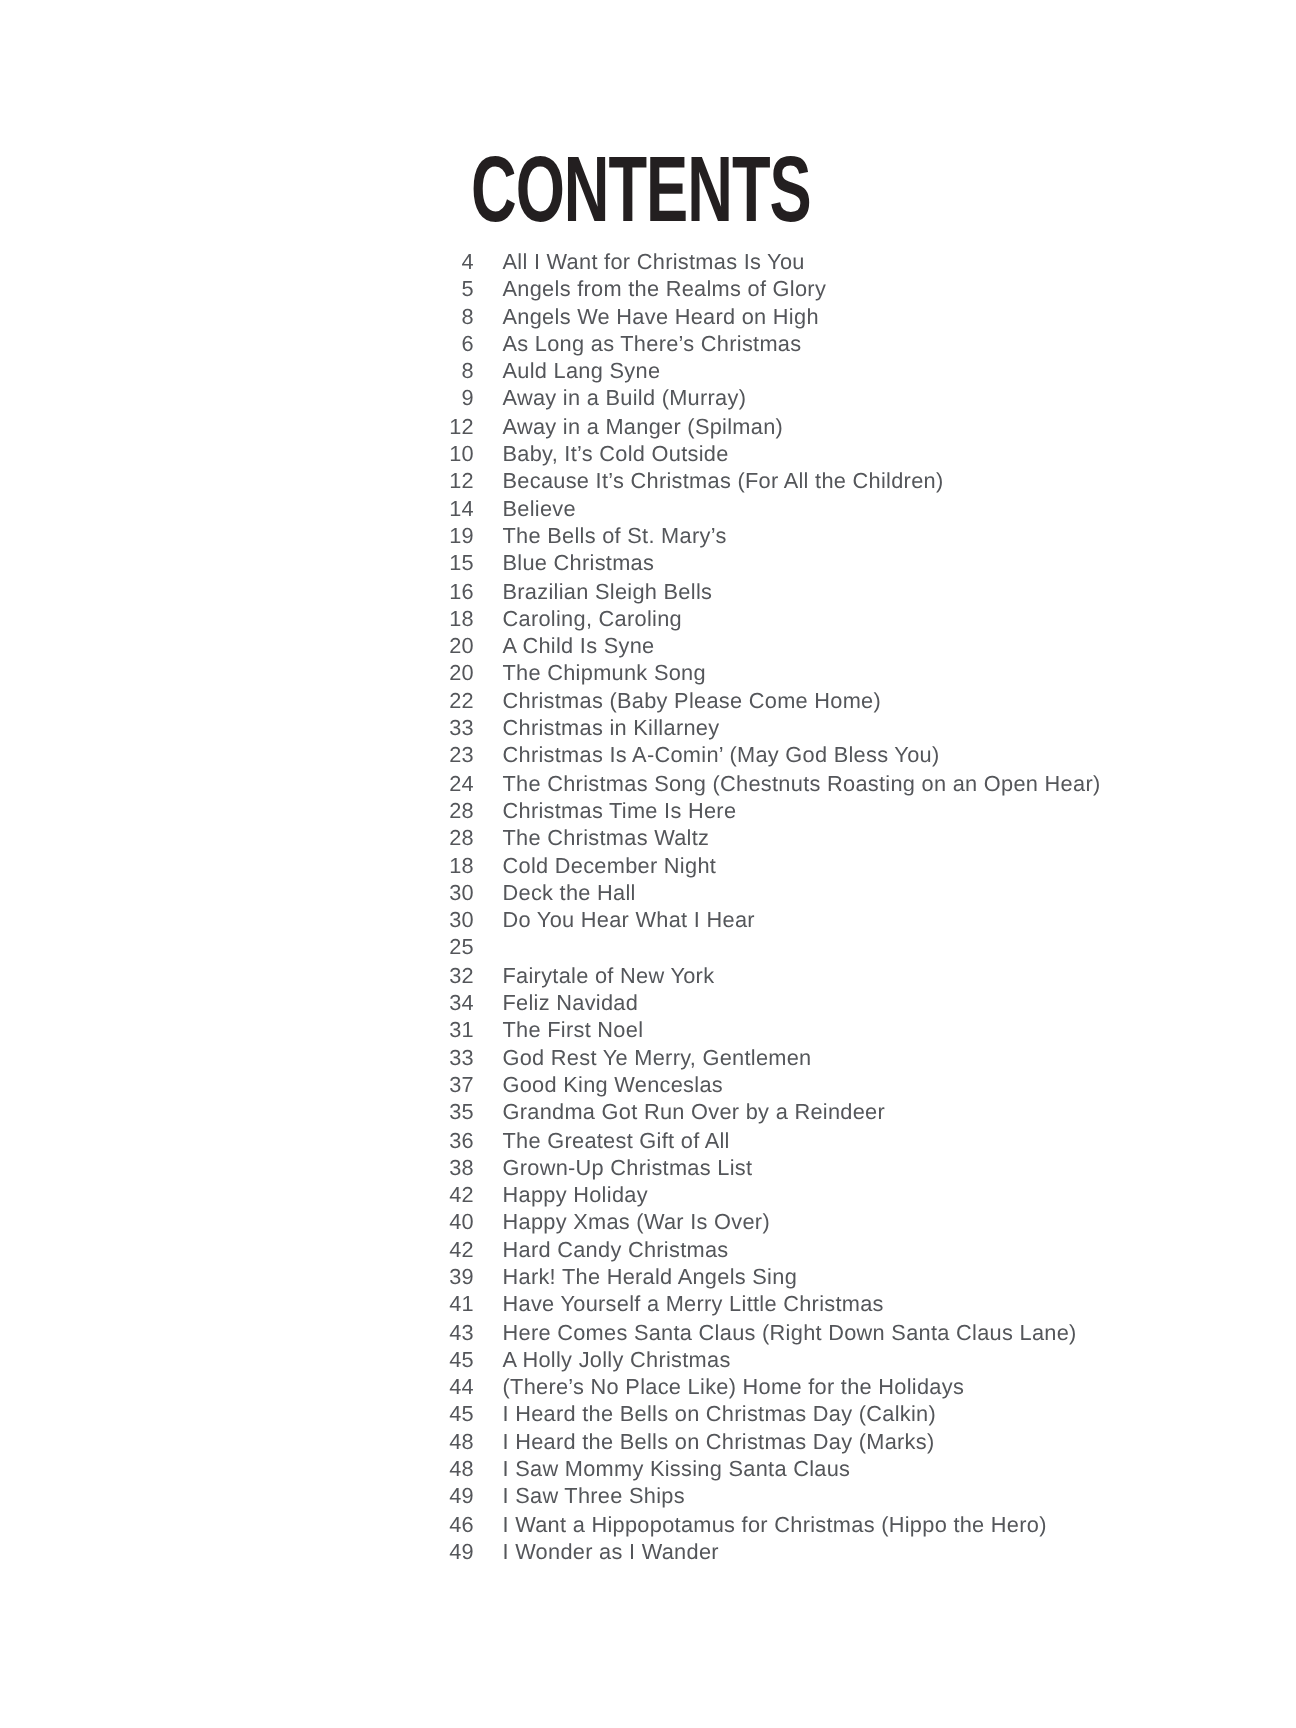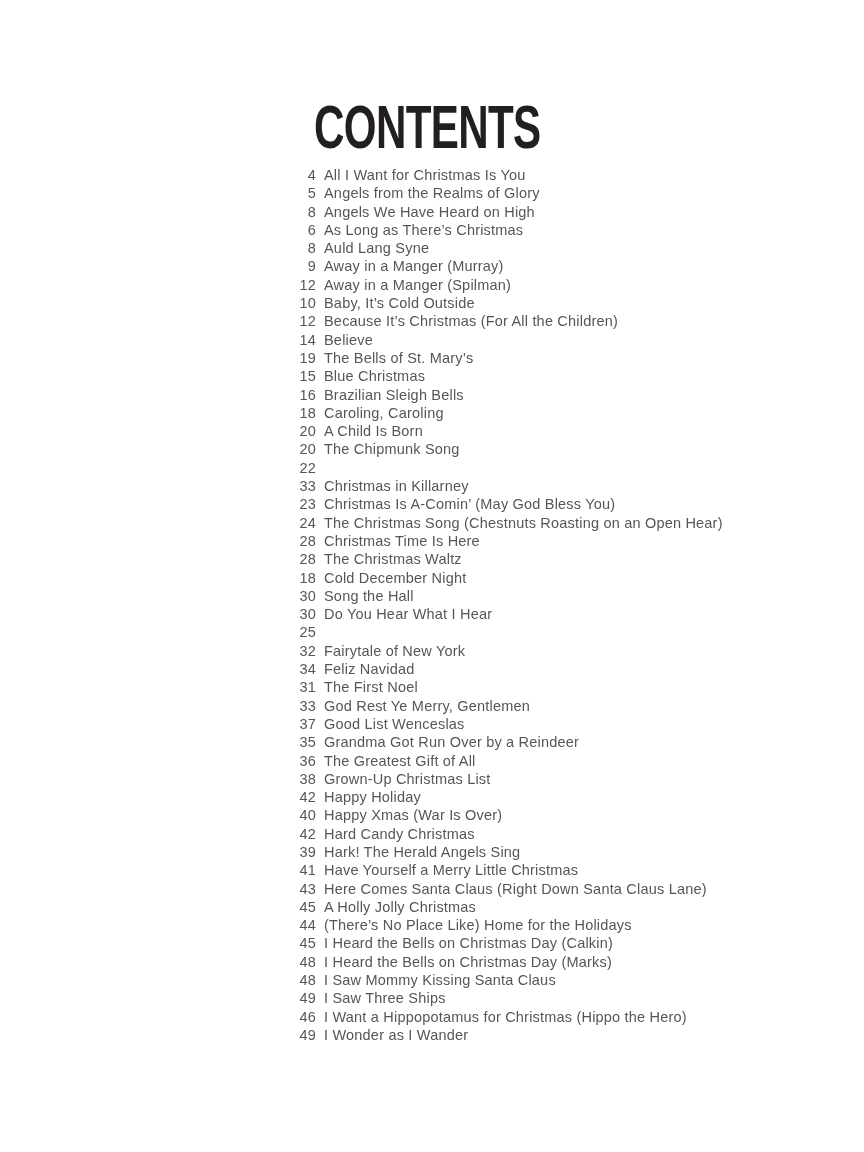--- a/index.html
+++ b/index.html
@@ -44,21 +44,21 @@
   }
   .toc-entry .num {
     display: inline-block;
     width: 26px;
     text-align: right;
     font-size: 14.5px;
     color: var(--entry-color, #54565a);
     letter-spacing: 0.2px;
   }
   .toc-entry .song {
-    margin-left: 8px;
+    margin-left: 19px;
     font-size: 14.5px;
     color: var(--entry-color, #54565a);
     letter-spacing: 0.2px;
   }
 </style>
 </head>
 <body>
 
 <div class="page">
   <h1 class="title">CONTENTS</h1>
@@ -78,21 +78,21 @@
       <div class="toc-entry">
         <span class="num">6</span>
         <span class="song">As Long as There’s Christmas</span>
       </div>
       <div class="toc-entry">
         <span class="num">8</span>
         <span class="song">Auld Lang Syne</span>
       </div>
       <div class="toc-entry">
         <span class="num">9</span>
-        <span class="song">Away in a Manger (Murray)</span>
+        <span class="song">Away in a Build (Murray)</span>
       </div>
       <div class="toc-entry">
         <span class="num">12</span>
         <span class="song">Away in a Manger (Spilman)</span>
       </div>
       <div class="toc-entry">
         <span class="num">10</span>
         <span class="song">Baby, It’s Cold Outside</span>
       </div>
       <div class="toc-entry">
@@ -114,28 +114,29 @@
       <div class="toc-entry">
         <span class="num">16</span>
         <span class="song">Brazilian Sleigh Bells</span>
       </div>
       <div class="toc-entry">
         <span class="num">18</span>
         <span class="song">Caroling, Caroling</span>
       </div>
       <div class="toc-entry">
         <span class="num">20</span>
-        <span class="song">A Child Is Born</span>
+        <span class="song">A Child Is Syne</span>
       </div>
       <div class="toc-entry">
         <span class="num">20</span>
         <span class="song">The Chipmunk Song</span>
       </div>
       <div class="toc-entry">
         <span class="num">22</span>
+        <span class="song">Christmas (Baby Please Come Home)</span>
       </div>
       <div class="toc-entry">
         <span class="num">33</span>
         <span class="song">Christmas in Killarney</span>
       </div>
       <div class="toc-entry">
         <span class="num">23</span>
         <span class="song">Christmas Is A-Comin’ (May God Bless You)</span>
       </div>
       <div class="toc-entry">
@@ -149,21 +150,21 @@
       <div class="toc-entry">
         <span class="num">28</span>
         <span class="song">The Christmas Waltz</span>
       </div>
       <div class="toc-entry">
         <span class="num">18</span>
         <span class="song">Cold December Night</span>
       </div>
       <div class="toc-entry">
         <span class="num">30</span>
-        <span class="song">Song the Hall</span>
+        <span class="song">Deck the Hall</span>
       </div>
       <div class="toc-entry">
         <span class="num">30</span>
         <span class="song">Do You Hear What I Hear</span>
       </div>
       <div class="toc-entry">
         <span class="num">25</span>
       </div>
       <div class="toc-entry">
         <span class="num">32</span>
@@ -176,21 +177,21 @@
       <div class="toc-entry">
         <span class="num">31</span>
         <span class="song">The First Noel</span>
       </div>
       <div class="toc-entry">
         <span class="num">33</span>
         <span class="song">God Rest Ye Merry, Gentlemen</span>
       </div>
       <div class="toc-entry">
         <span class="num">37</span>
-        <span class="song">Good List Wenceslas</span>
+        <span class="song">Good King Wenceslas</span>
       </div>
       <div class="toc-entry">
         <span class="num">35</span>
         <span class="song">Grandma Got Run Over by a Reindeer</span>
       </div>
       <div class="toc-entry">
         <span class="num">36</span>
         <span class="song">The Greatest Gift of All</span>
       </div>
       <div class="toc-entry">

